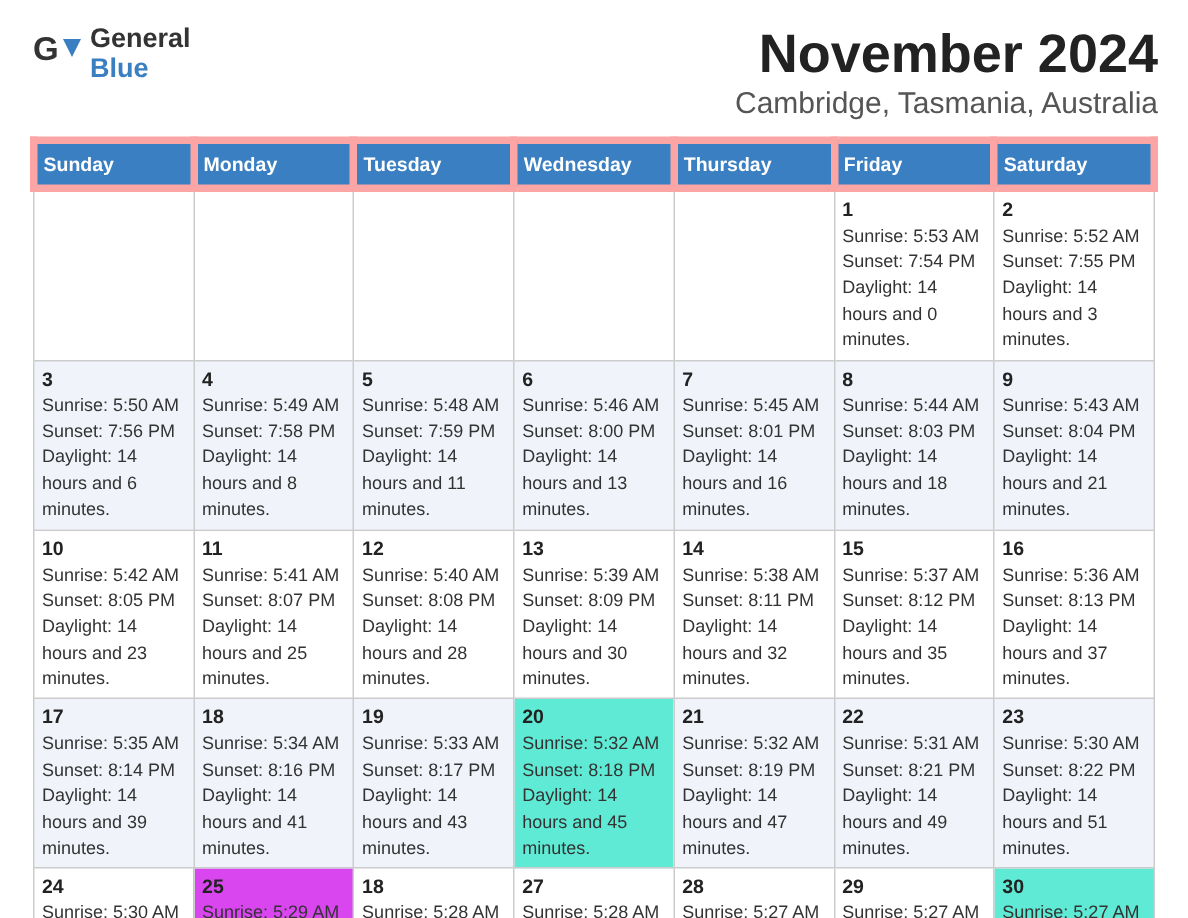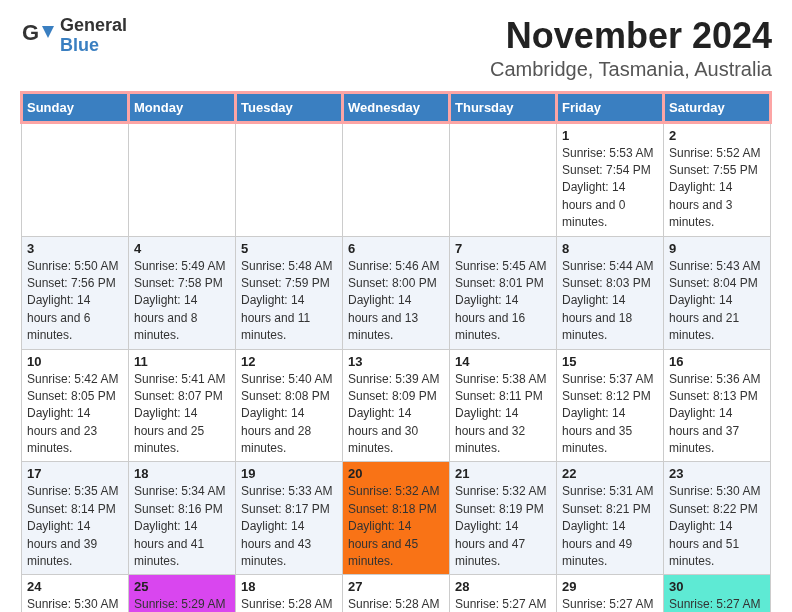--- a/index.html
+++ b/index.html
@@ -55,21 +55,21 @@
       border-collapse: collapse;
       border: 1px solid #ccc;
     }
     .calendar th {
       background: #3a7fc1;
       color: #fff;
       font-size: 13px;
       font-weight: bold;
       padding: 6px 4px;
       text-align: left;
-      border: 3px solid #fca5a5;
+      border: 5px solid #fca5a5;
     }
     .calendar td {
       vertical-align: top;
       border: 1px solid #ccc;
       padding: 4px 5px;
       width: calc(100% / 7);
       min-height: 80px;
       background: #fff;
       font-size: 11px;
       color: #333;
@@ -268,21 +268,21 @@
 Daylight: 14 hours
 and 41 minutes.</div>
           </td>
           <td style="background: rgb(240, 244, 250);">
             <span class="day-num">19</span>
             <div class="day-info">Sunrise: 5:33 AM
 Sunset: 8:17 PM
 Daylight: 14 hours
 and 43 minutes.</div>
           </td>
-          <td style="background: #f97316;">
+          <td style="background: #5eead4;">
             <span class="day-num">20</span>
             <div class="day-info">Sunrise: 5:32 AM
 Sunset: 8:18 PM
 Daylight: 14 hours
 and 45 minutes.</div>
           </td>
           <td style="background: rgb(240, 244, 250);">
             <span class="day-num">21</span>
             <div class="day-info">Sunrise: 5:32 AM
 Sunset: 8:19 PM

